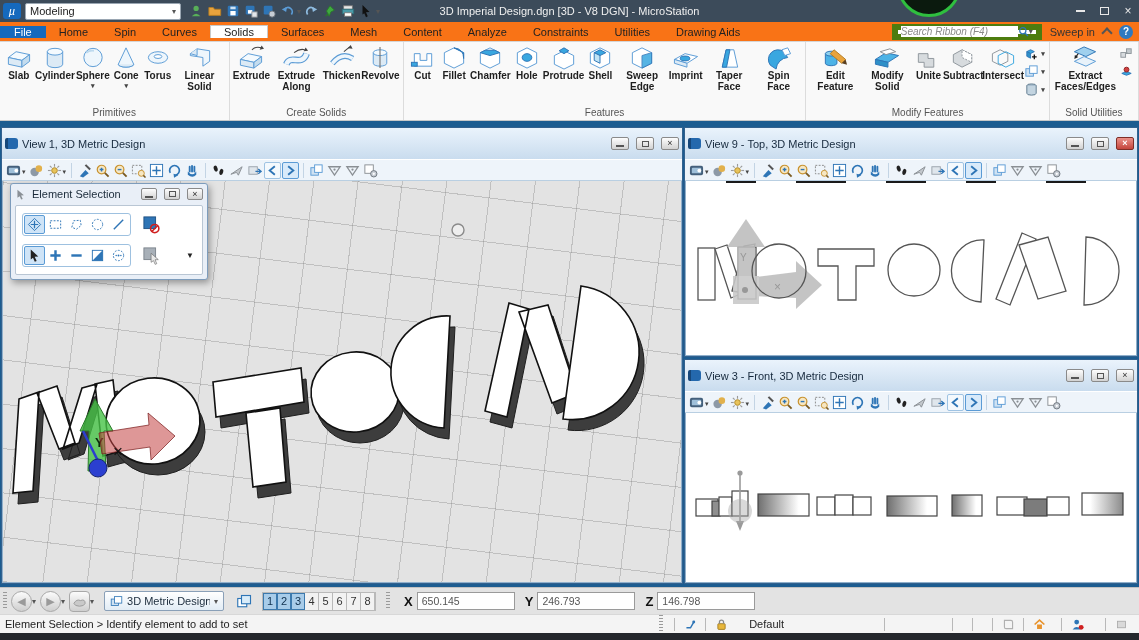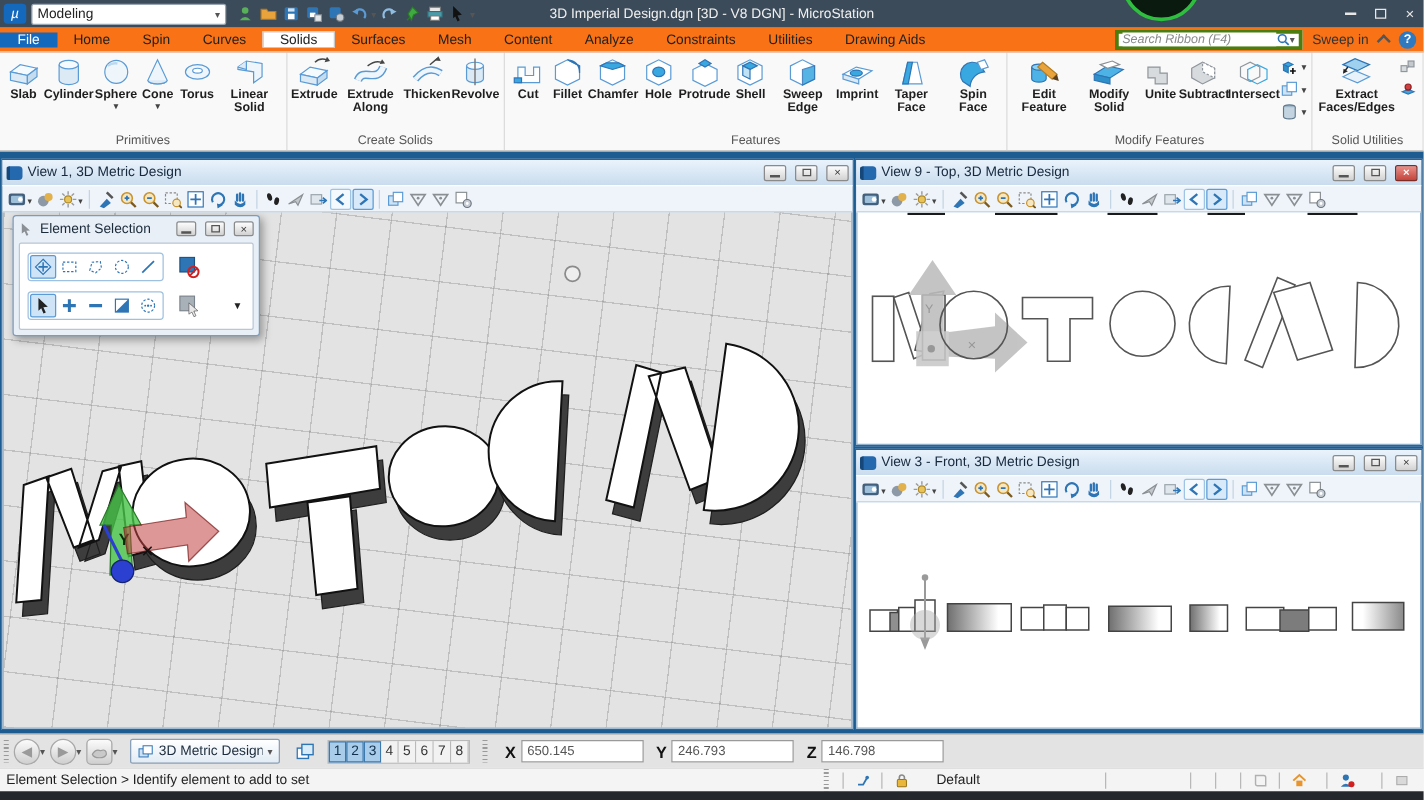--- a/index.html
+++ b/index.html
@@ -21,21 +21,21 @@
 .cap{width:14px;height:14px;display:flex;align-items:center;justify-content:center;color:#e8e8e8;font-size:12px;}
 .cap .minbar{width:9px;height:2px;background:#e8e8e8;}
 .cap .maxbox{width:9px;height:8px;border:1.5px solid #e8e8e8;}
 
 
 .tabrow{position:absolute;left:0;top:22px;width:1139px;height:20px;background:#f97316;border-bottom:1px solid #d5d5d5;display:flex;align-items:center;font-size:11px;color:#222;z-index:25;}
 .tab{padding:0 13px;display:flex;align-items:center;}
 .tab.file{background:#1569bd;color:#fff;padding:0 14px;}
 .tab.sel{background:#fff;border:1px solid #c9c9c9;border-bottom:none;}
 .tabrow-right{margin-left:auto;display:flex;align-items:center;gap:8px;padding-right:6px;}
-.searchbox{width:150px;height:16px;border:3px solid #4d7c0f;background:#fff;display:flex;align-items:center;padding:0 3px;}
+.searchbox{width:150px;height:16px;border:6px solid #4d7c0f;background:#fff;display:flex;align-items:center;padding:0 3px;}
 .searchbox input{flex:1;border:none;outline:none;font-size:10px;font-style:italic;color:#555;font-family:"Liberation Sans",sans-serif;min-width:0;}
 .searchbox input::placeholder{color:#8a8a8a;font-style:italic;}
 .signin{color:#333;}
 .chev-up{width:8px;height:8px;border-left:2px solid #555;border-top:2px solid #555;transform:rotate(45deg);margin-top:3px;}
 .helpi{width:14px;height:14px;border-radius:50%;background:#2e79c0;color:#fff;font-size:10px;display:flex;align-items:center;justify-content:center;font-weight:bold;}
 
 
 .ribbon{position:absolute;left:0;top:42px;width:1139px;height:79px;background:#f9f9f9;border-bottom:1px solid #c8c8c8;display:flex;z-index:20;}
 .rgroup{display:flex;flex-direction:column;border-right:1px solid #dcdcdc;padding:1px 3px 0;}
 .rbuttons{display:flex;align-items:flex-start;flex:1;font-weight:bold;}
@@ -43,21 +43,21 @@
 .rbtn svg{width:30px;height:27px;flex:none;}
 .rbtn .ddm{font-size:7px;color:#444;line-height:1;}
 .rlabel{font-size:10px;color:#555;text-align:center;padding:1px 0 2px;}
 .rsmallcol{display:flex;flex-direction:column;justify-content:flex-start;gap:3px;padding:3px 1px 0;}
 .rsmall{display:flex;align-items:center;gap:2px;font-size:7px;color:#444;}
 .rsmall svg{width:15px;height:15px;}
 
 
 .workspace{position:absolute;left:0;top:121px;width:1139px;height:466px;background:#1c5c90;}
 .vwin{position:absolute;background:#cfe0f0;border:1px solid #33618e;display:flex;flex-direction:column;}
-.vtitle{height:20px;display:flex;align-items:center;gap:4px;padding:0 3px;font-size:11px;color:#16293d;background:linear-gradient(#eaf3fc,#c9dcee);}
+.vtitle{height:31px;display:flex;align-items:center;gap:4px;padding:0 3px;font-size:11px;color:#16293d;background:linear-gradient(#eaf3fc,#c9dcee);}
 .vbook{width:13px;height:11px;background:#2468ad;border-radius:2px 3px 3px 2px;border-left:3px solid #16477a;}
 .vtitle .vt-label{flex:1;white-space:nowrap;overflow:hidden;}
 .wb{width:18px;height:13px;border:1px solid #8a8a8a;border-radius:2px;background:linear-gradient(#fdfdfd,#d2d2d2);display:flex;align-items:center;justify-content:center;margin-left:3px;font-size:9px;color:#333;line-height:1;}
 .wb .minbar{width:8px;height:2px;background:#555;margin-top:5px;}
 .wb .maxbox{width:7px;height:6px;border:1px solid #555;}
 .wb.redx{background:linear-gradient(#ea9088,#c4453c);border-color:#7e2d26;color:#fff;font-weight:bold;}
 .vtoolbar{height:22px;background:#eef4fa;border-top:1px solid #fff;border-bottom:1px solid #b9cfe2;display:flex;align-items:center;padding:0 3px;gap:1px;}
 .ti{width:17px;height:17px;display:flex;align-items:center;justify-content:center;}
 .ti svg{width:15px;height:15px;}
 .ti.boxed{border:1px solid #9fc3e3;border-radius:2px;background:#f4f9fd;}

